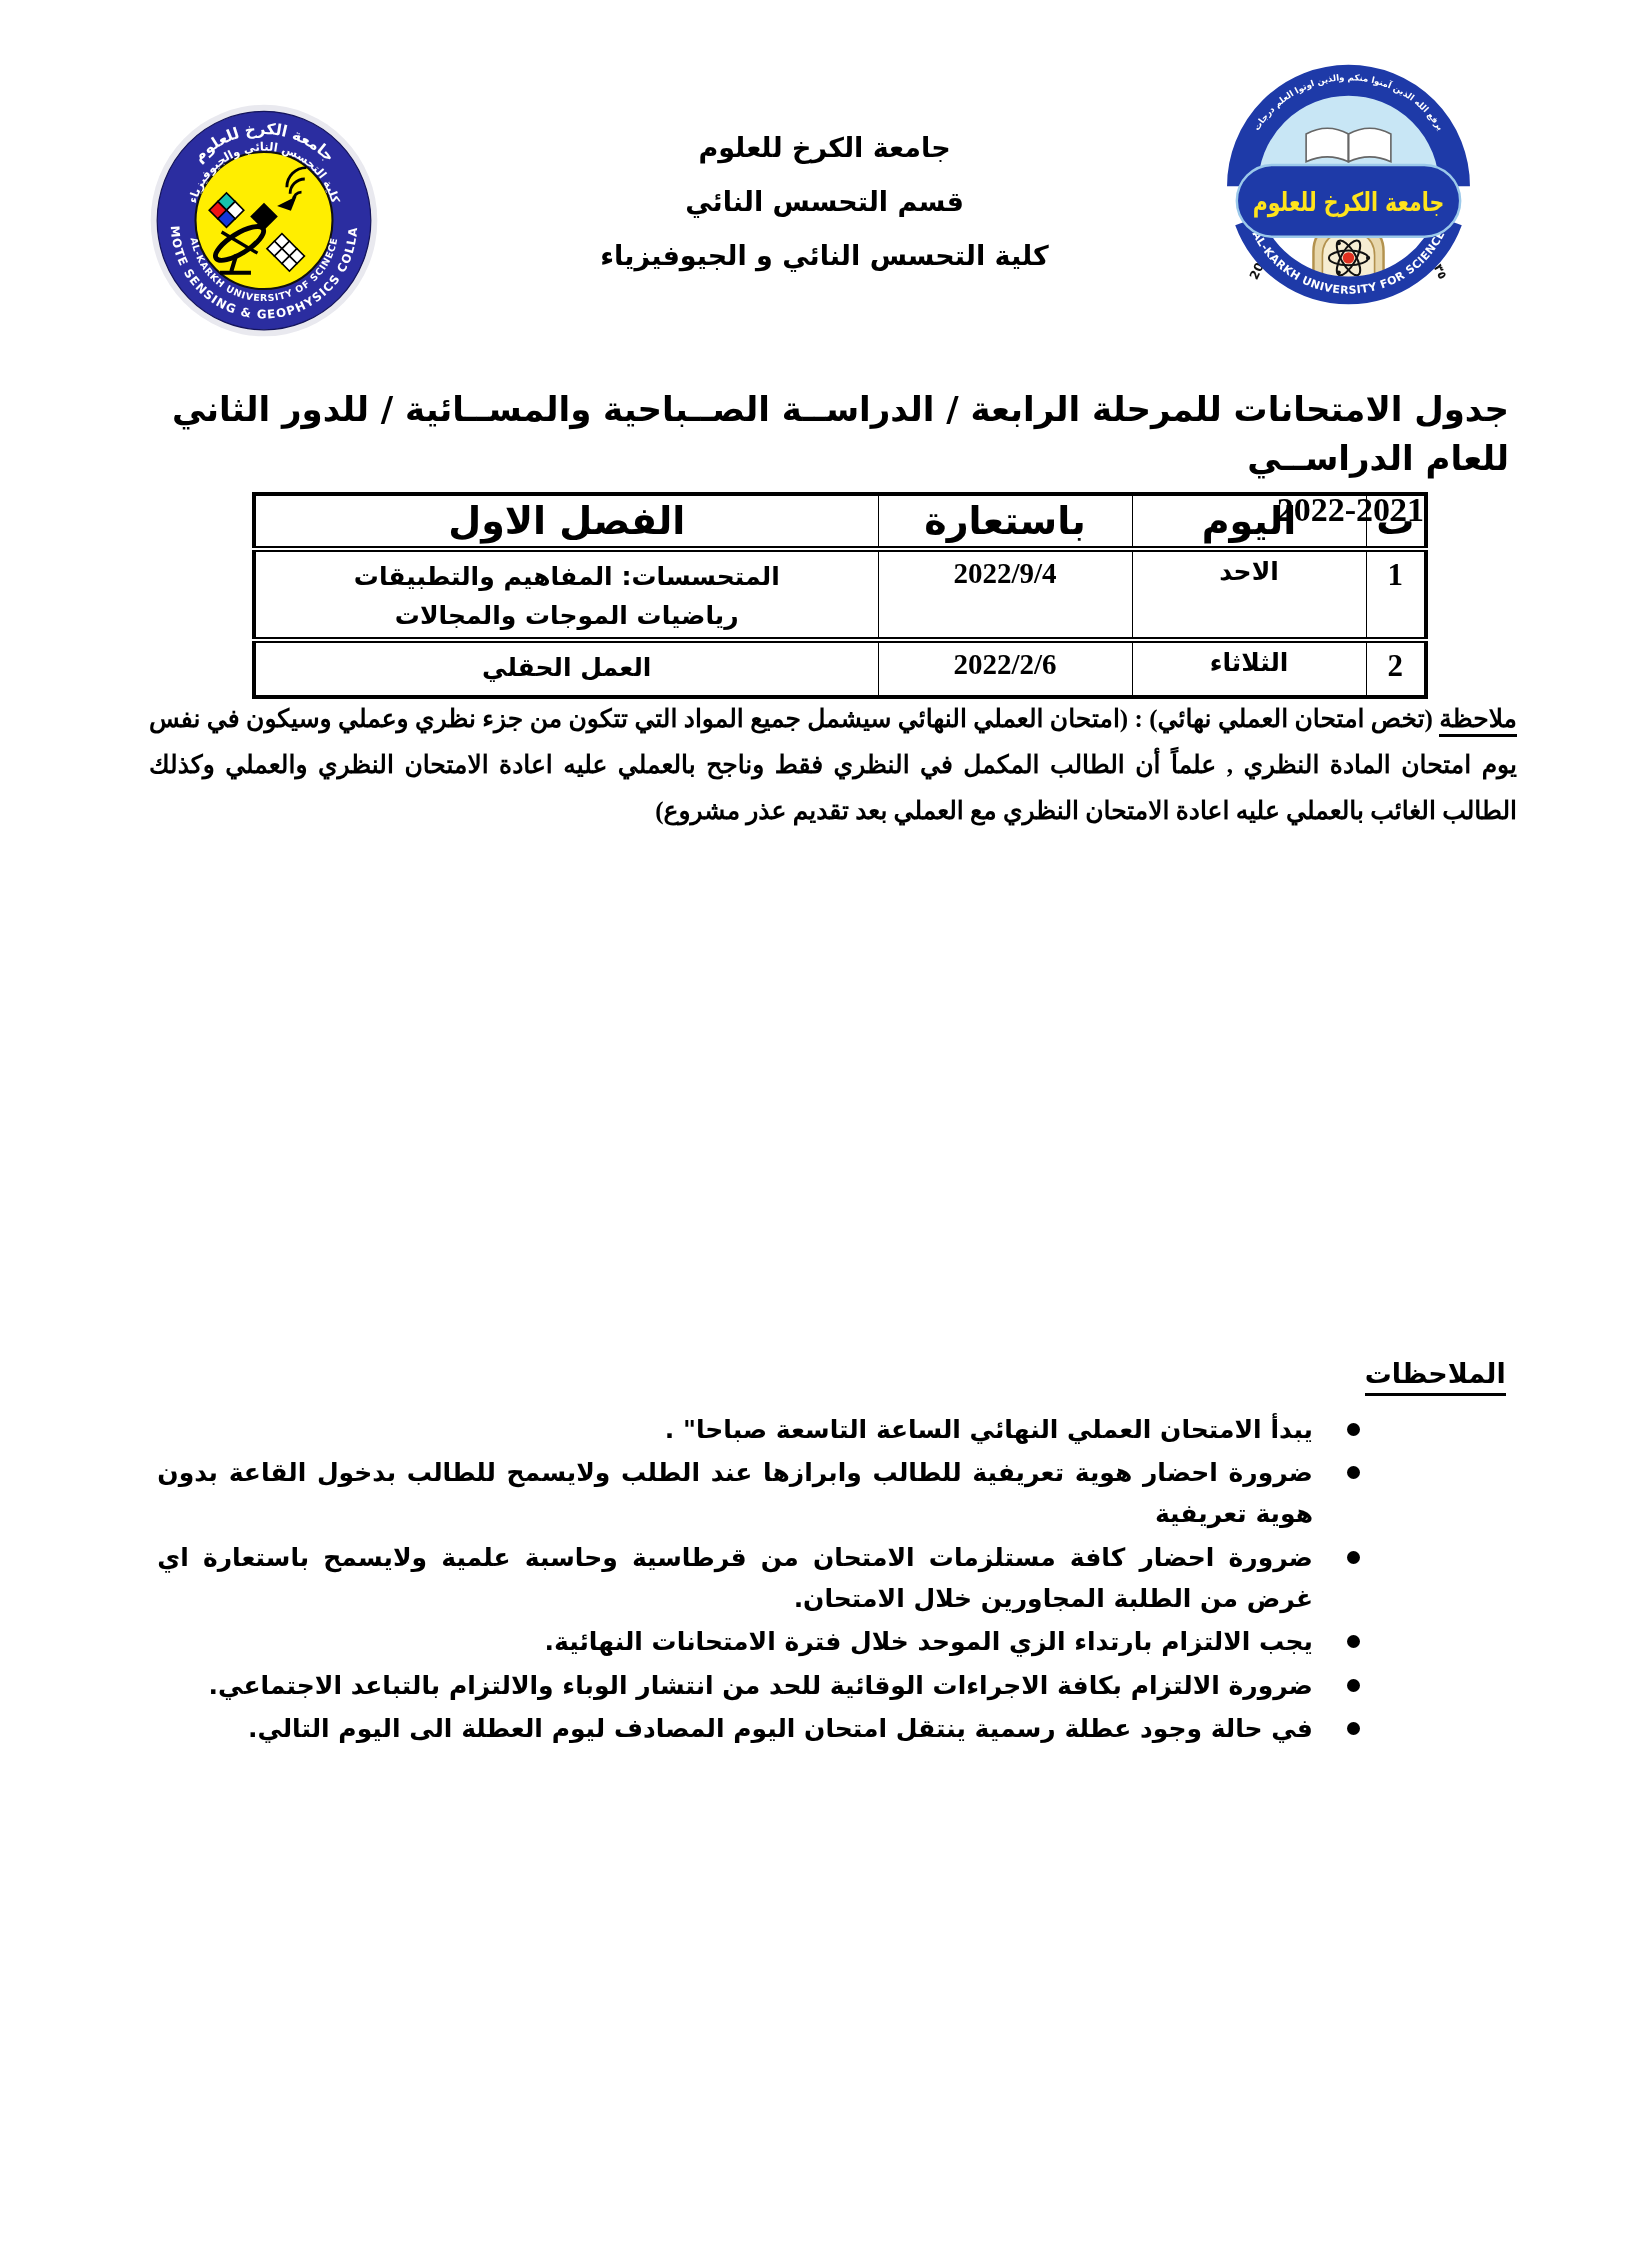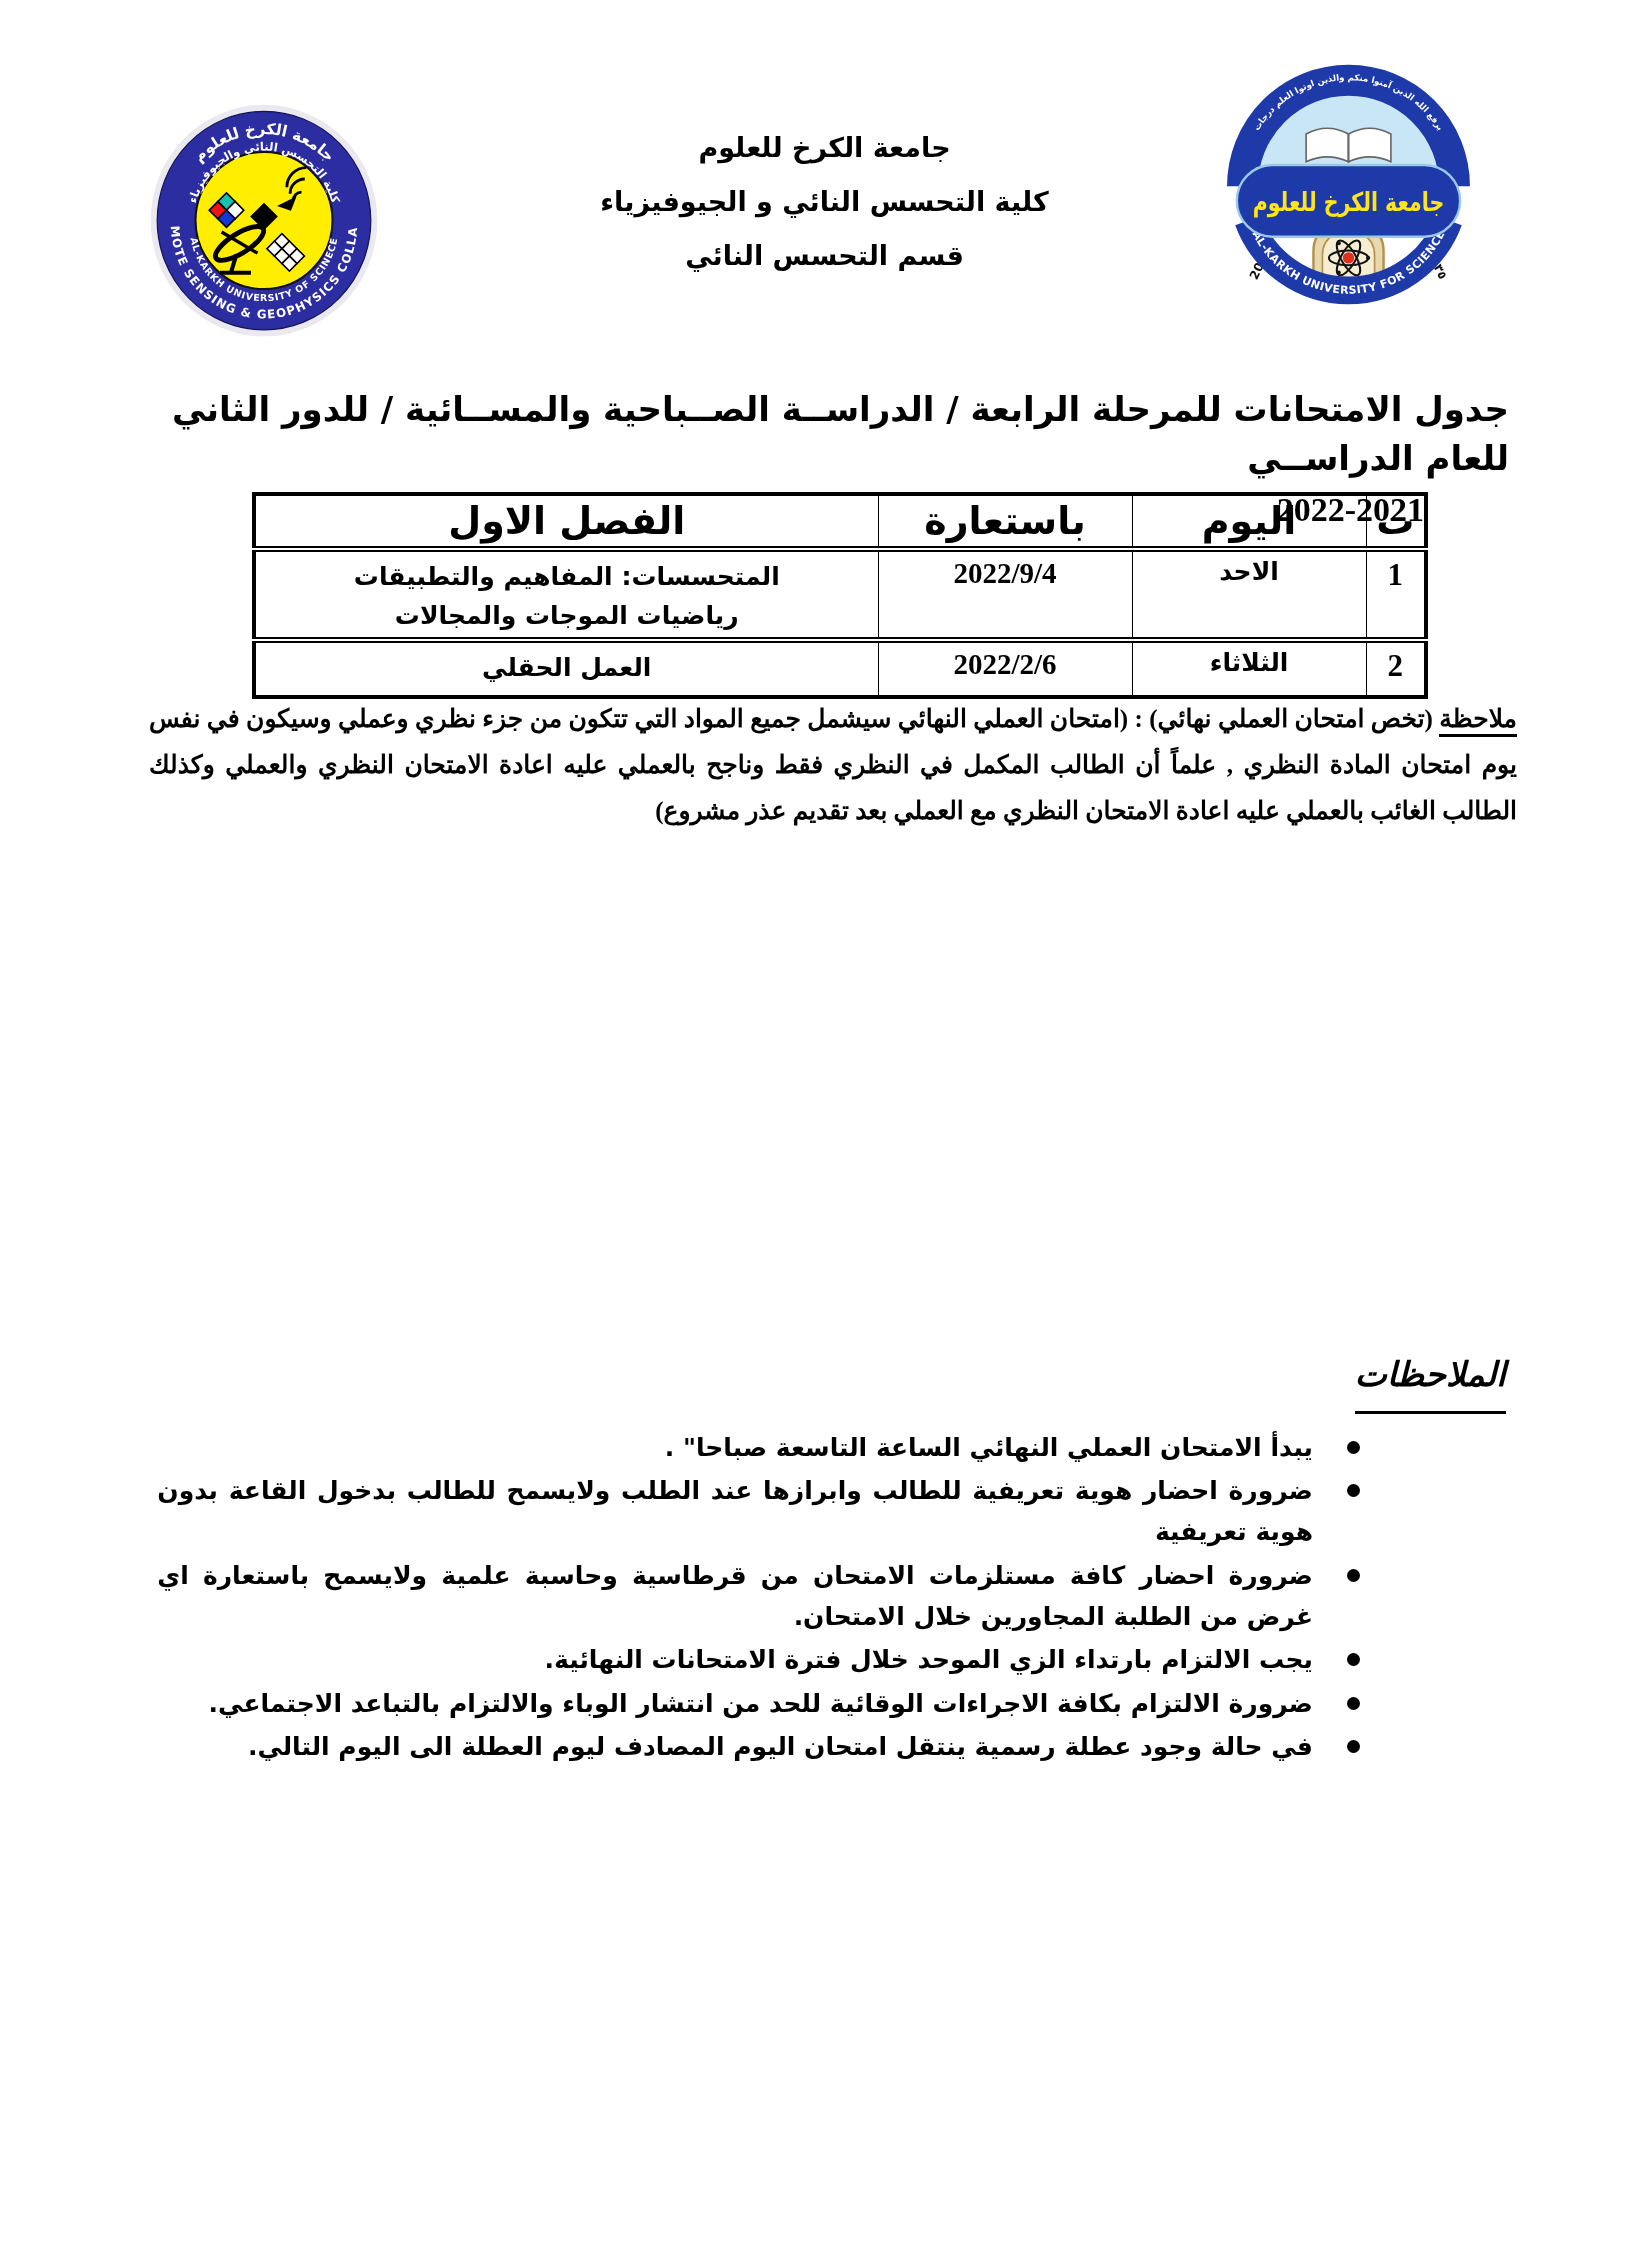--- a/index.html
+++ b/index.html
@@ -54,22 +54,22 @@
     font-size:25px; line-height:46px; margin:8px;font-family:Liberation Serif, serif;
   }
   .u{border-bottom:3.3px solid #000; padding-bottom:2.4px;}
 
   
   .notes-section{
     position:absolute; left:141px; top:1356px; width:1368px;
     direction:rtl; font-weight:bold;
   }
   .notes-heading{
-    display:inline-block; font-size:34px; line-height:36px;
-    border-bottom:3.3px solid #000; padding-bottom:19px; margin:0 3.3px 13px 0;font-style:italic;
+    display:inline-block; font-size:27px; line-height:36px;
+    border-bottom:3.3px solid #000; padding-bottom:1px; margin:0 3.3px 13px 0;
   }
   .notes-list{margin:0; padding:0 139px 0 16.3px; list-style:none;}
   .notes-list li{
     position:relative; padding-right:57px; margin-bottom:2.4px;
     font-size:25px; line-height:41px; text-align:justify;
   }
   .notes-list li::before{
     content:""; position:absolute; right:9.8px; top:14px;
     width:13px; height:13px; border-radius:50%; background:#000;
   }
@@ -176,22 +176,22 @@
     <text font-size="13.5" font-weight="bold" fill="#ffffff" letter-spacing="0.5">
       <textPath href="#re-ribbon-t" startOffset="50%" text-anchor="middle">AL-KARKH  UNIVERSITY  FOR  SCIENCE</textPath>
     </text>
 
     <rect x="28" y="126" width="274" height="88" rx="44" fill="#1e3aa8" stroke="#9cc9ea" stroke-width="3"></rect>
     <text x="165" y="183" font-size="32" font-weight="bold" fill="#ffe41c" text-anchor="middle" textLength="235" lengthAdjust="spacingAndGlyphs">جامعة الكرخ للعلوم</text>
   </svg>
 
   <div class="center-header">
     <div>جامعة الكرخ للعلوم</div>
+    <div>قسم التحسس النائي</div>
     <div>كلية التحسس النائي و الجيوفيزياء</div>
-    <div>قسم التحسس النائي</div>
   </div>
 
   <div class="title-block">
     <div class="title-line1">جدول الامتحانات للمرحلة الرابعة / الدراســة الصــباحية والمســائية / للدور الثاني للعام الدراســي</div>
     <div class="title-line2"><span class="ltr serif">2022-2021</span></div>
   </div>
 
   <table class="exam-table">
     <colgroup>
       <col style="width:60px">

